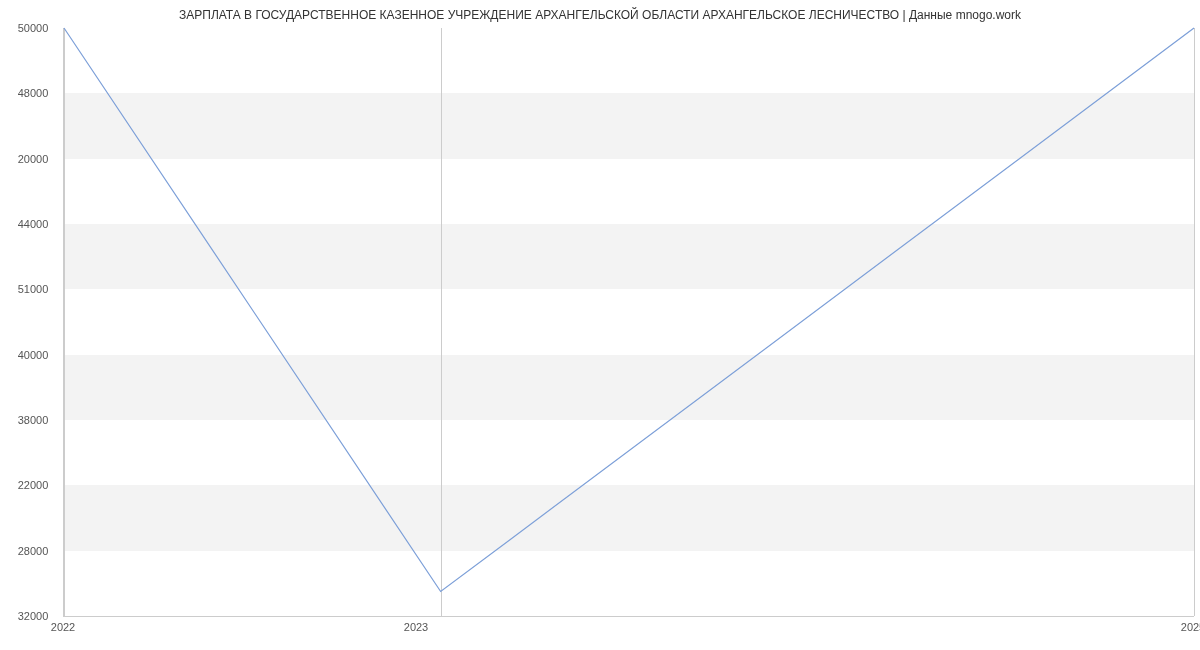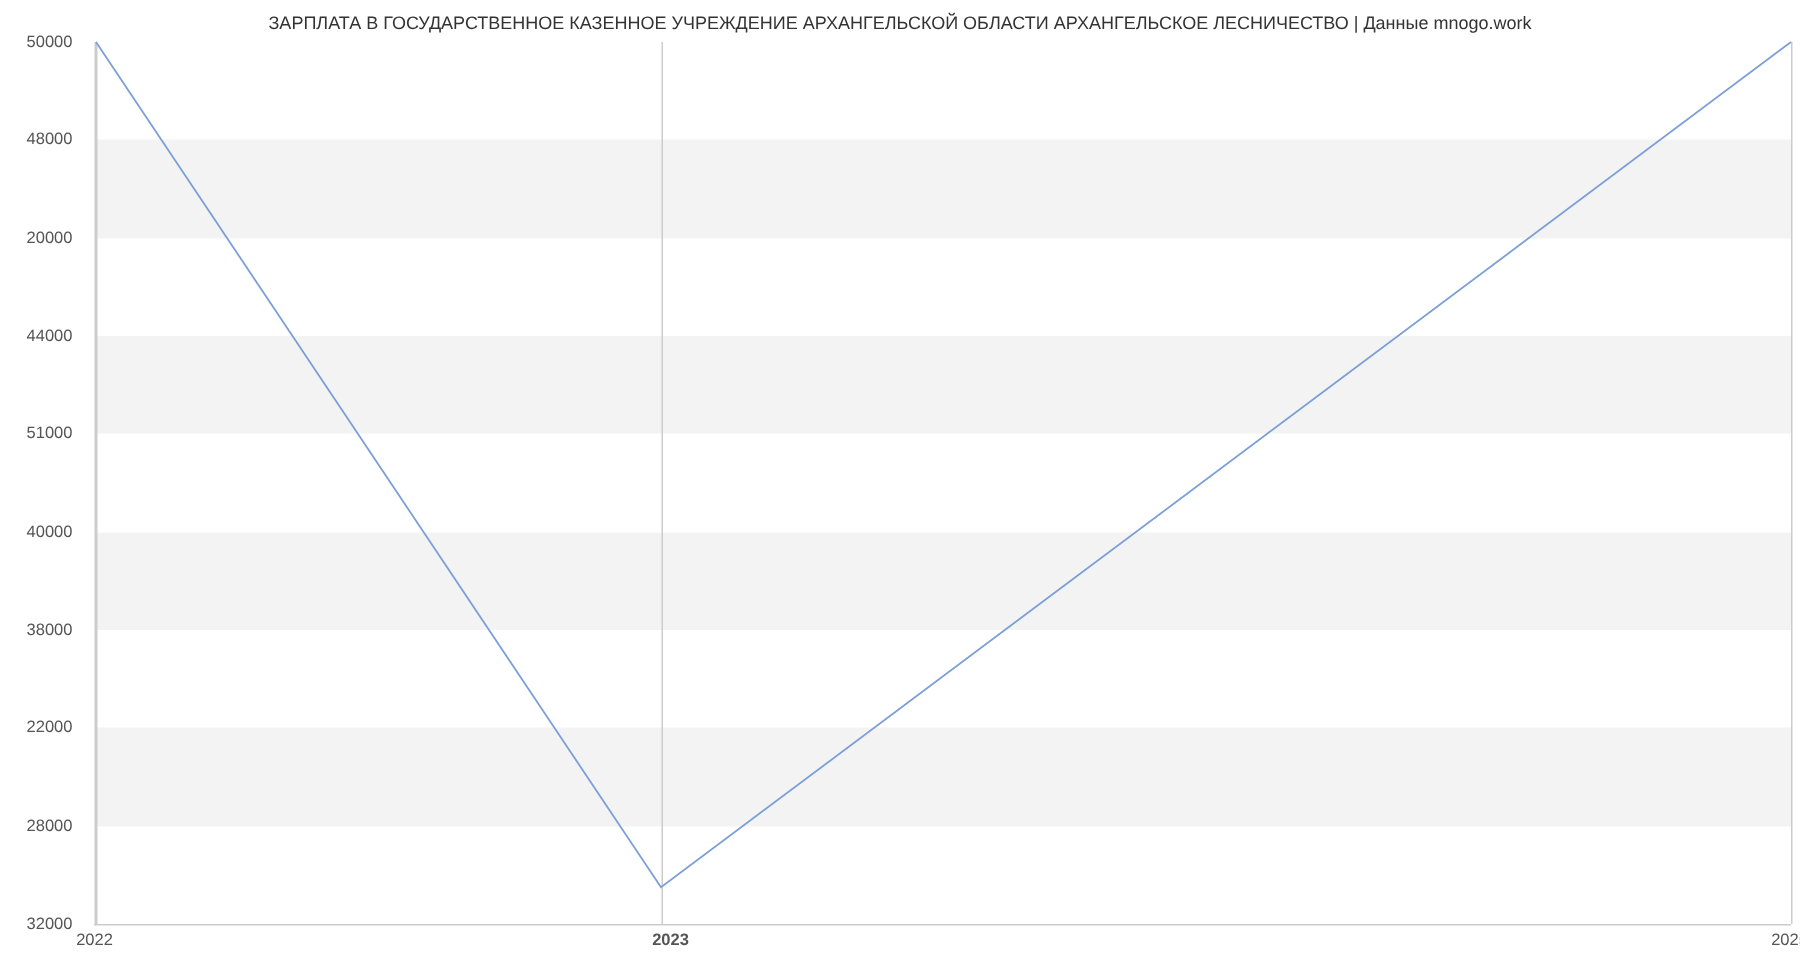--- a/index.html
+++ b/index.html
@@ -106,16 +106,16 @@
       <div class="y-tick" style="top: 420px;">38000</div>
       <div class="y-tick" style="top: 354.667px;">40000</div>
       <div class="y-tick" style="top: 289.333px;">51000</div>
       <div class="y-tick" style="top: 224px;">44000</div>
       <div class="y-tick" style="top: 158.667px;">20000</div>
       <div class="y-tick" style="top: 93.3333px;">48000</div>
       <div class="y-tick" style="top: 28px;">50000</div>
     </div>
   <div id="xticks">
       <div class="x-tick" style="left: 63px;">2022</div>
-      <div class="x-tick" style="left: 447px; font-weight: bold;">2023</div>
+      <div class="x-tick" style="left: 416px;">2023</div>
       <div class="x-tick" style="left: 1193px;">2025</div>
     </div>
 </div>
 
 </body></html>

